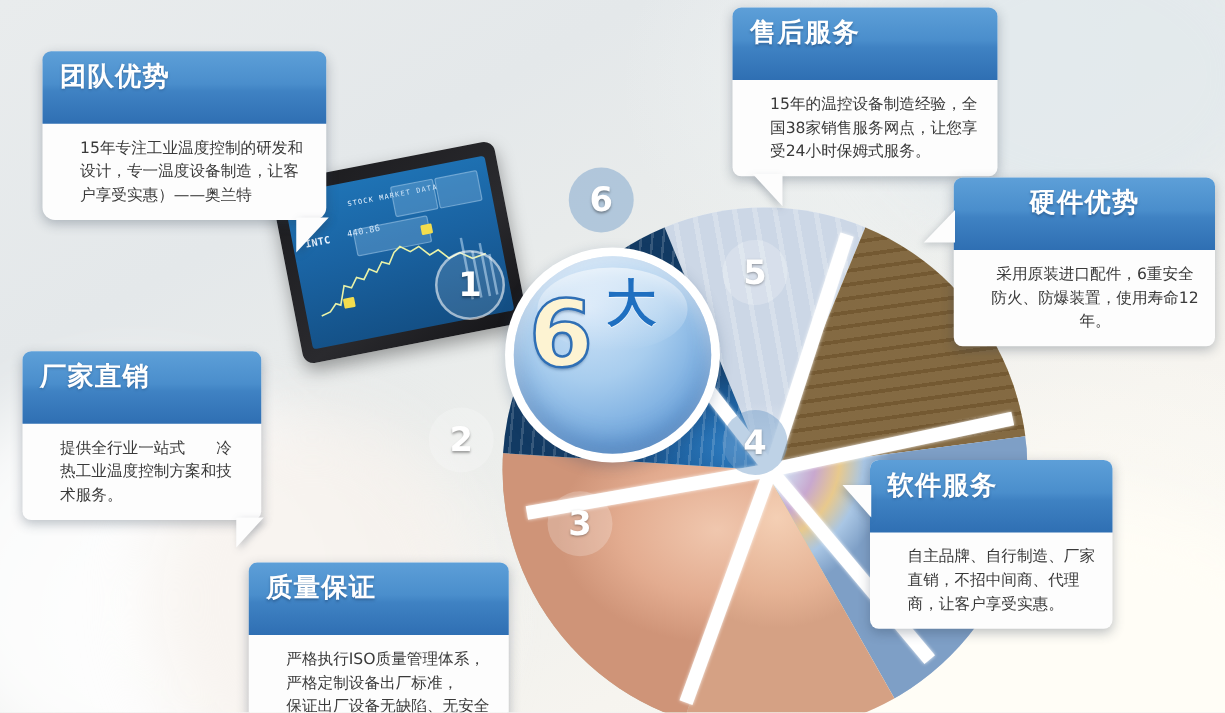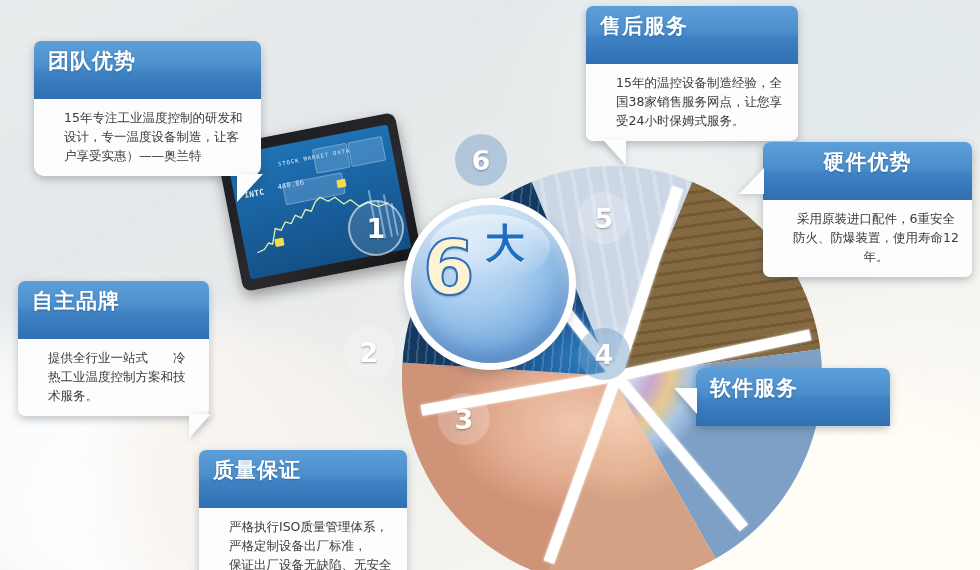--- a/index.html
+++ b/index.html
@@ -323,28 +323,29 @@
   </div>
 
   <div class="box" id="box-hw">
     <div class="hd">硬件优势</div>
     <div class="bd">采用原装进口配件，6重安全防火、防爆装置，使用寿命12年。</div>
     <div class="tail"></div>
   </div>
 
   <div class="box" id="box-sw">
     <div class="hd">软件服务</div>
+    <div class="bd">自主品牌、自行制造、厂家直销，不招中间商、代理商，让客户享受实惠。</div>
     <div class="tail"></div>
   </div>
 
   <div class="box" id="box-qa">
     <div class="hd">质量保证</div>
     <div class="bd">严格执行ISO质量管理体系，严格定制设备出厂标准，　　保证出厂设备无缺陷、无安全隐患。</div>
     <div class="tail"></div>
   </div>
 
   <div class="box" id="box-tech">
-    <div class="hd">自主品牌</div>
+    <div class="hd">厂家直销</div>
     <div class="bd">提供全行业一站式　　冷热工业温度控制方案和技术服务。</div>
     <div class="tail"></div>
   </div>
 
 </div>
 
 </body></html>

